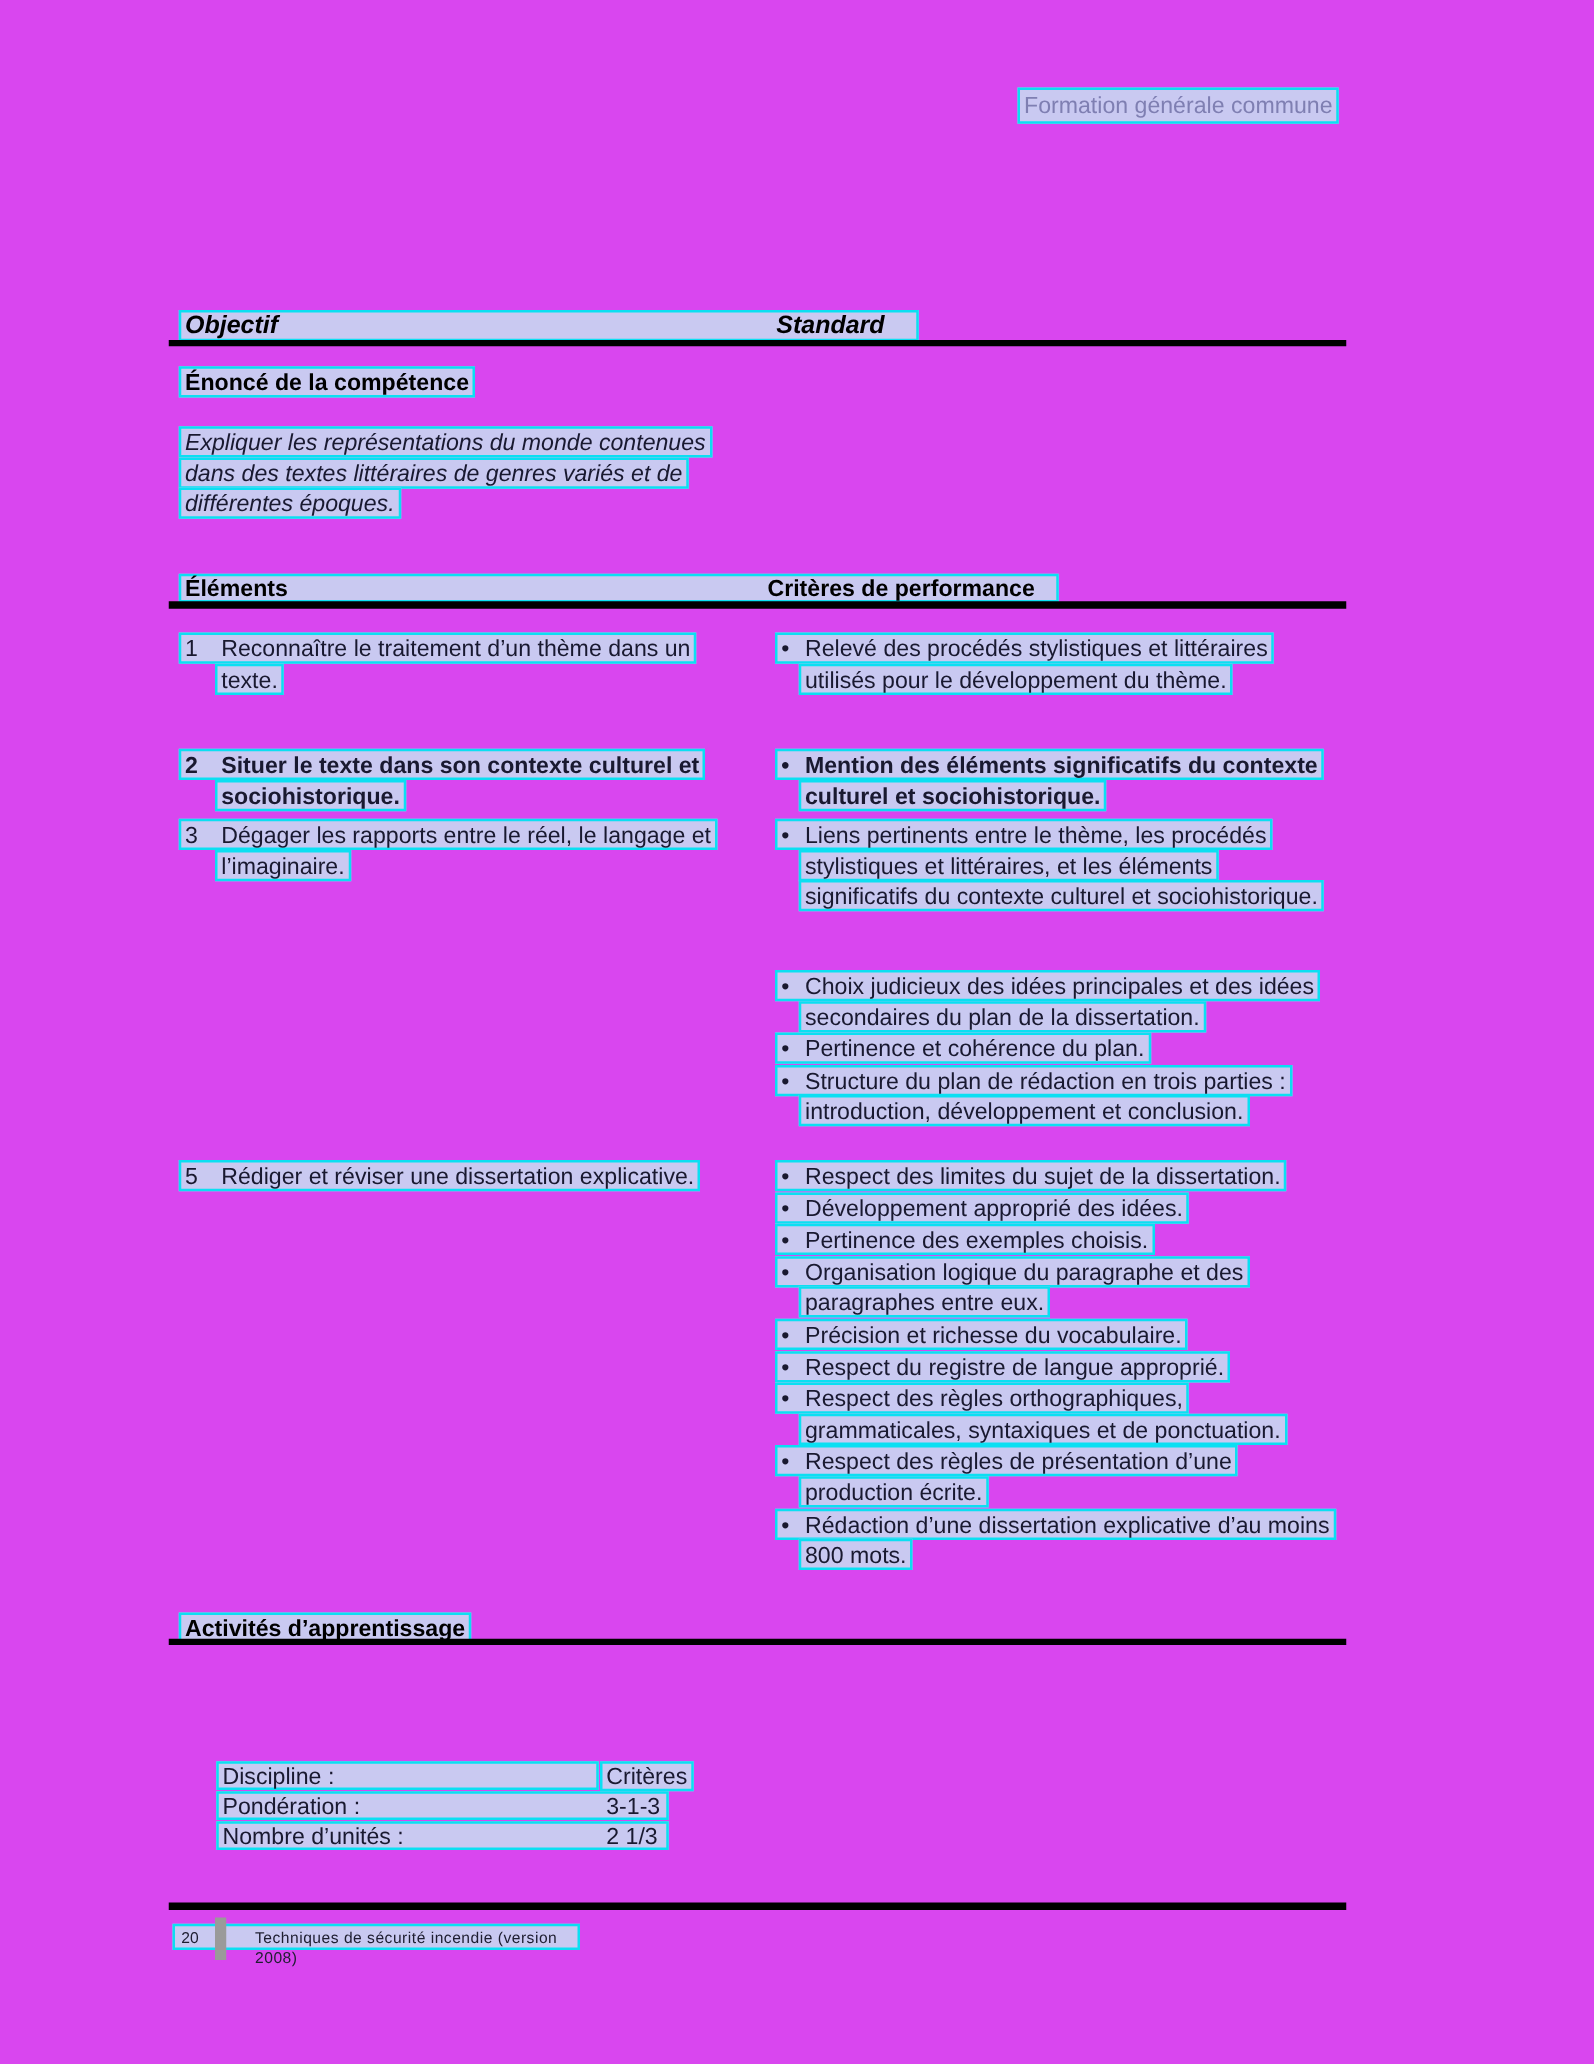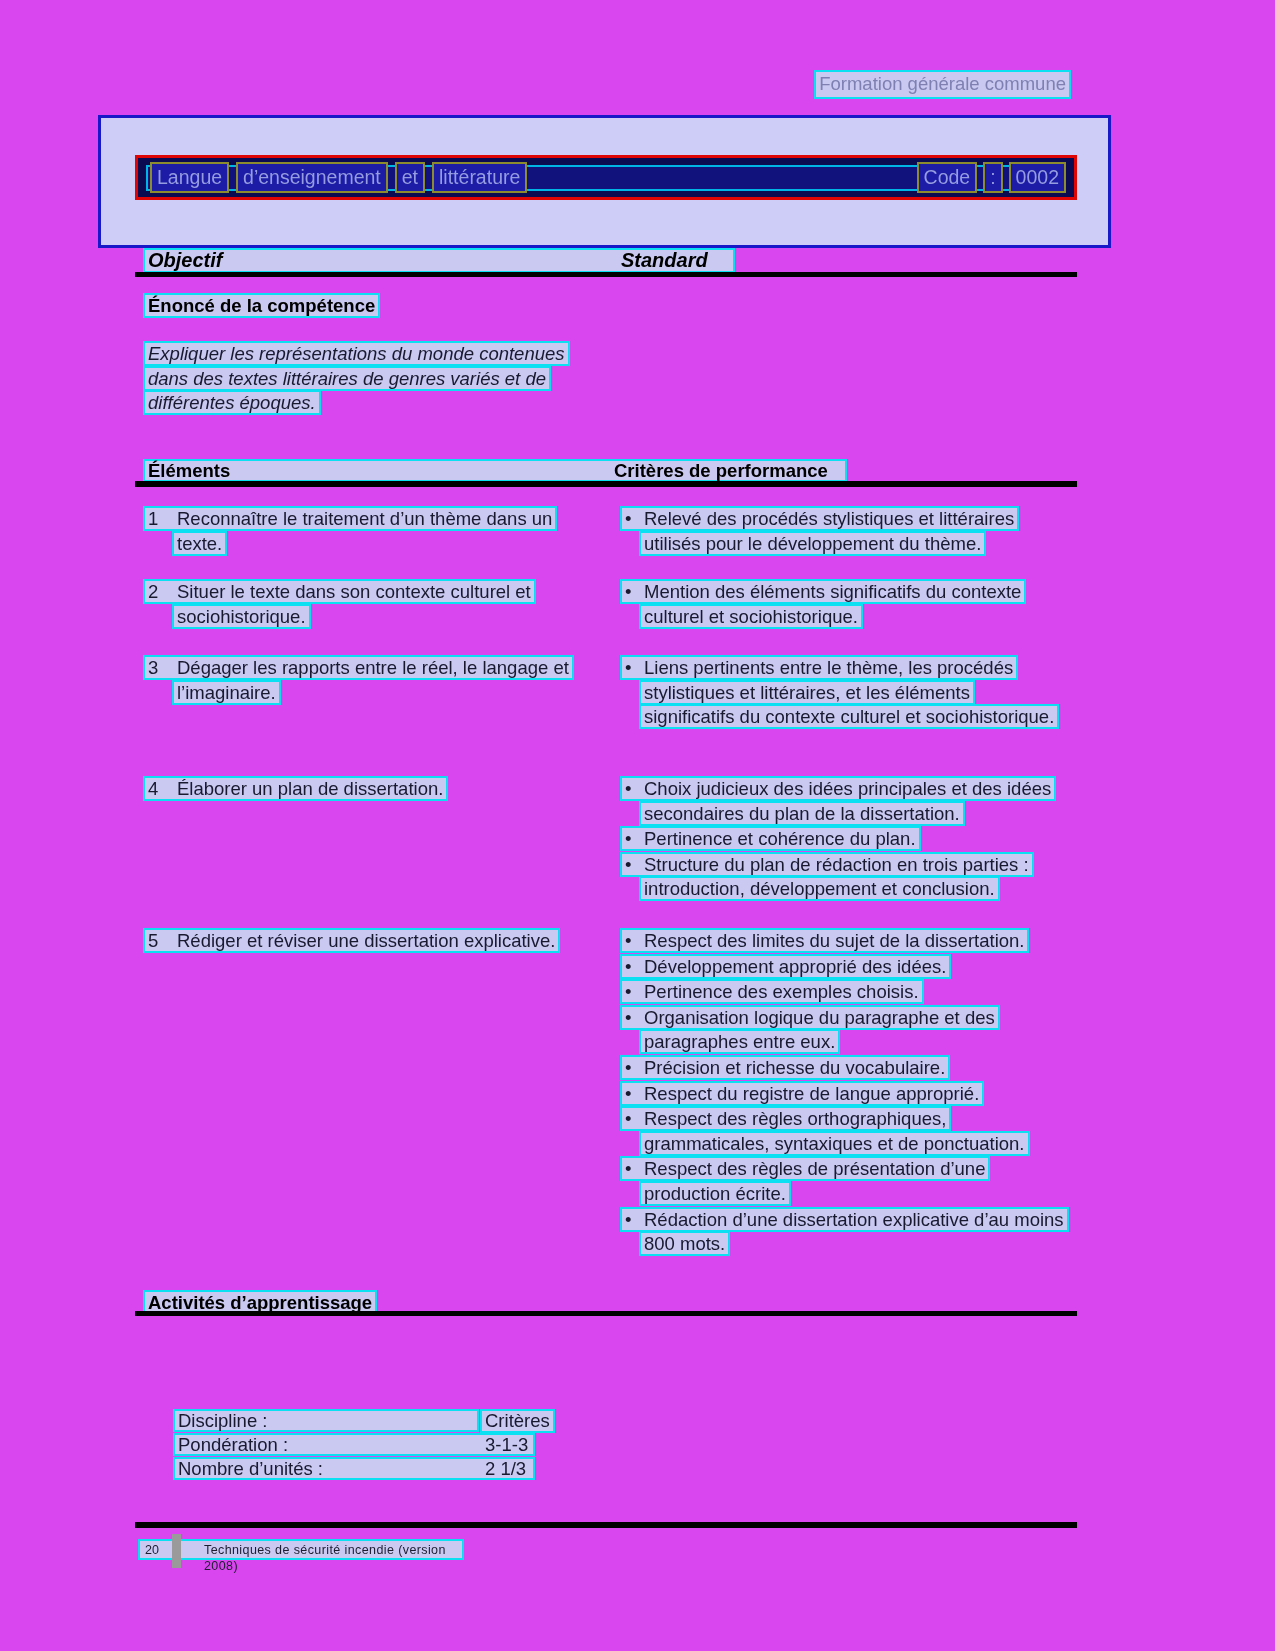--- a/index.html
+++ b/index.html
@@ -64,36 +64,20 @@
   .footer-bar { position:absolute; left:32px; top:-7px; width:9px; height:34px; background:var(--footer-bar,#9a9a9a); }
   .footer-text { position:absolute; left:64px; top:1px; letter-spacing:0.4px; }
 </style>
 </head>
 <body>
 
 <div class="page" style="--highlight-fill: #c9c9f1; --highlight-border: #0bdff2; --header-box-fill: #cdcdf7; --header-box-border: #1818c8; --title-bar-fill: #0b0b52; --title-bar-border: #e00505; --title-strip-fill: #12127d; --title-strip-border: #00b4e6; --word-box-fill: #1c1ca6; --word-box-border: #8c8c2e; --title-text: #959cdf; --body-text: #191930; --muted-text: #7f7fb2; --rule: #000000; --footer-bar: #9a9a9a;">
 
   <span class="formation hl">Formation générale commune</span>
 
-  <div class="header-box">
-    <div class="title-bar">
-      <div class="strip"></div>
-      <div class="words">
-          <span class="word">Langue</span>
-          <span class="word">d’enseignement</span>
-          <span class="word">et</span>
-          <span class="word">littérature</span>
-        </div>
-      <div class="code-group">
-        <span class="word">Code</span>
-        <span class="word">:</span>
-        <span class="word">0002</span>
-      </div>
-    </div>
-  </div>
 
   <div class="objectif-row hl">
     <span class="obj">Objectif</span>
     <span class="std">Standard</span>
   </div>
 
   <div class="rule rule1"></div>
 
   <div class="enonce">
     <span class="hl bold">Énoncé de la compétence</span>
@@ -114,44 +98,41 @@
       <div class="item-row" style="top: 507px;">
     <div class="elem-cell">
       <span class="hl clone"><span class="num">1</span><span class="elem-body">Reconnaître le traitement d’un thème dans un texte.</span></span>
     </div>
     <div class="crit-cell">
           <div class="bullet-line">
     <span class="hl clone"><span class="bullet">•</span><span class="crit-body">Relevé des procédés stylistiques et littéraires utilisés pour le développement du thème.</span></span>
   </div>
         </div>
   </div>
-      <div class="item-row" style="top: 580px;">
+      <div class="item-row" style="top: 600px; font-weight: bold;">
     <div class="elem-cell">
       <span class="hl clone"><span class="num">2</span><span class="elem-body">Situer le texte dans son contexte culturel et sociohistorique.</span></span>
     </div>
     <div class="crit-cell">
           <div class="bullet-line">
     <span class="hl clone"><span class="bullet">•</span><span class="crit-body">Mention des éléments significatifs du contexte culturel et sociohistorique.</span></span>
   </div>
         </div>
   </div>
       <div class="item-row" style="top: 656px;">
     <div class="elem-cell">
       <span class="hl clone"><span class="num">3</span><span class="elem-body">Dégager les rapports entre le réel, le langage et l’imaginaire.</span></span>
     </div>
     <div class="crit-cell">
           <div class="bullet-line">
     <span class="hl clone"><span class="bullet">•</span><span class="crit-body">Liens pertinents entre le thème, les procédés stylistiques et littéraires, et les éléments significatifs du contexte culturel et sociohistorique.</span></span>
   </div>
         </div>
   </div>
       <div class="item-row" style="top: 777px;">
-    <div class="elem-cell">
-      <span class="hl clone"><span class="num">4</span><span class="elem-body">Élaborer un plan de dissertation.</span></span>
-    </div>
     <div class="crit-cell">
           <div class="bullet-line">
     <span class="hl clone"><span class="bullet">•</span><span class="crit-body">Choix judicieux des idées principales et des idées secondaires du plan de la dissertation.</span></span>
   </div>
           <div class="bullet-line">
     <span class="hl clone"><span class="bullet">•</span><span class="crit-body">Pertinence et cohérence du plan.</span></span>
   </div>
           <div class="bullet-line">
     <span class="hl clone"><span class="bullet">•</span><span class="crit-body">Structure du plan de rédaction en trois parties : introduction, développement et conclusion.</span></span>
   </div>

